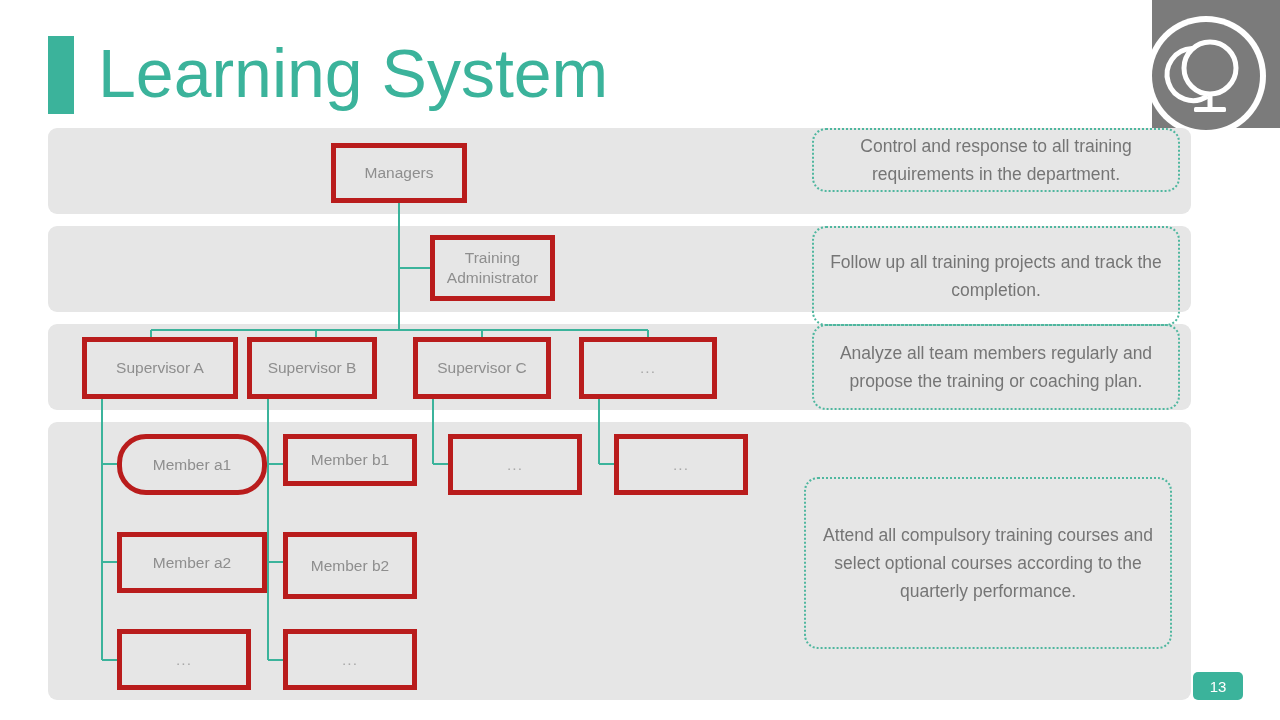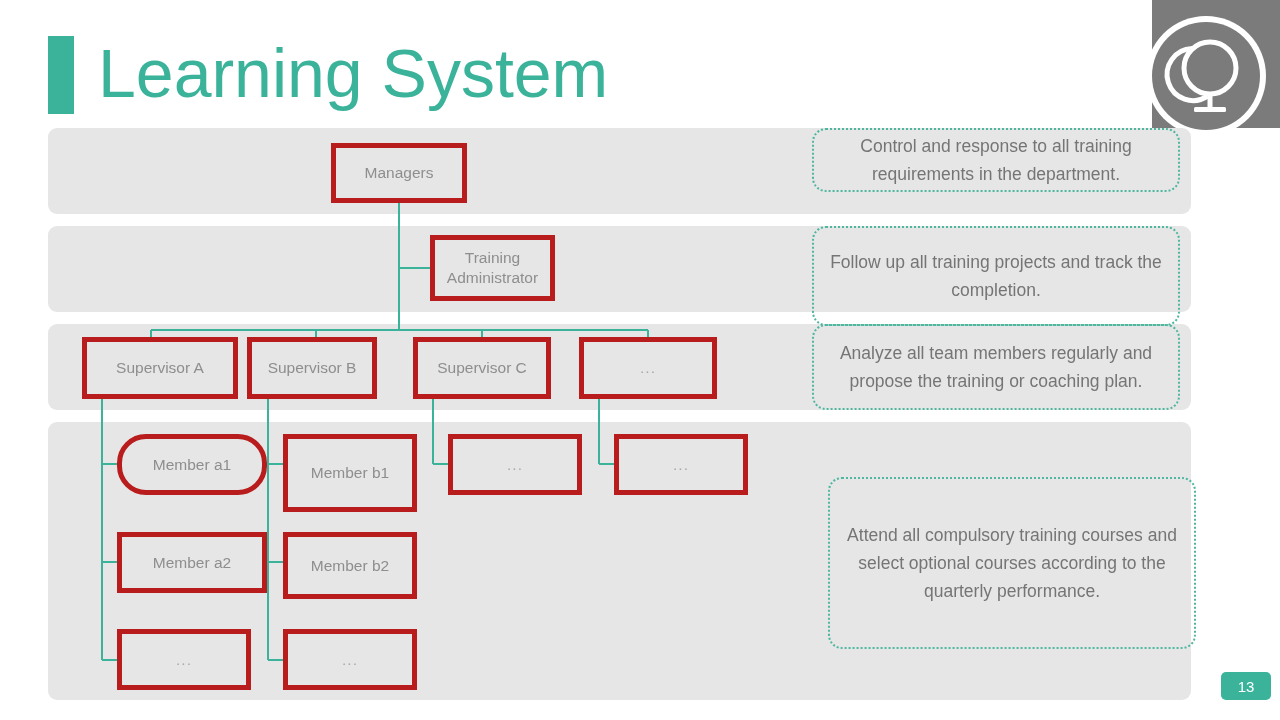--- a/index.html
+++ b/index.html
@@ -98,21 +98,21 @@
 
   #node-managers   { left: 331px; top: 143px; width: 136px; height: 60px; }
   #node-trainadmin { left: 430px; top: 235px; width: 125px; height: 66px; }
 
   #node-supA { left: 82px;  top: 337px; width: 156px; height: 62px; }
   #node-supB { left: 247px; top: 337px; width: 130px; height: 62px; }
   #node-supC { left: 413px; top: 337px; width: 138px; height: 62px; }
   #node-supD { left: 579px; top: 337px; width: 138px; height: 62px; }
 
   #node-ma1 { left: 117px; top: 434px; width: 150px; height: 61px; border-radius: 29px; }
-  #node-mb1 { left: 283px; top: 434px; width: 134px; height: 78px; }
+  #node-mb1 { left: 283px; top: 434px; width: 134px; height: 52px; }
   #node-mc1 { left: 448px; top: 434px; width: 134px; height: 61px; }
   #node-md1 { left: 614px; top: 434px; width: 134px; height: 61px; }
 
   #node-ma2 { left: 117px; top: 532px; width: 150px; height: 61px; }
   #node-mb2 { left: 283px; top: 532px; width: 134px; height: 67px; }
 
   #node-ma3 { left: 117px; top: 629px; width: 134px; height: 61px; }
   #node-mb3 { left: 283px; top: 629px; width: 134px; height: 61px; }
 
   
@@ -126,37 +126,36 @@
     text-align: center;
     color: #757575;
     font-size: 17.5px;
     line-height: 28px;
     padding: 4px 14px;
     box-sizing: border-box;
   }
   #callout-1 { left: 812px; top: 128px; width: 368px; height: 64px; }
   #callout-2 { left: 812px; top: 226px; width: 368px; height: 100px; }
   #callout-3 { left: 812px; top: 324px; width: 368px; height: 86px; }
-  #callout-4 { left: 828px; top: 477px; width: 368px; height: 172px; }
+  #callout-4 { left: 804px; top: 477px; width: 368px; height: 172px; }
 
   
   #page-badge {
     position: absolute;
     left: 1193px;
     top: 672px;
     width: 50px;
     height: 28px;
     background: #3bb39b;
     border-radius: 5px;
     display: flex;
     align-items: center;
     justify-content: center;
     color: #ffffff;
     font-size: 15px;
-    margin-left: 28px;
   }
 </style>
 </head>
 <body>
 
 <div id="title-accent-bar"></div>
 <div id="page-title">Learning System</div>
 
 <div id="logo-tile"></div>
 <div id="logo-circle">

